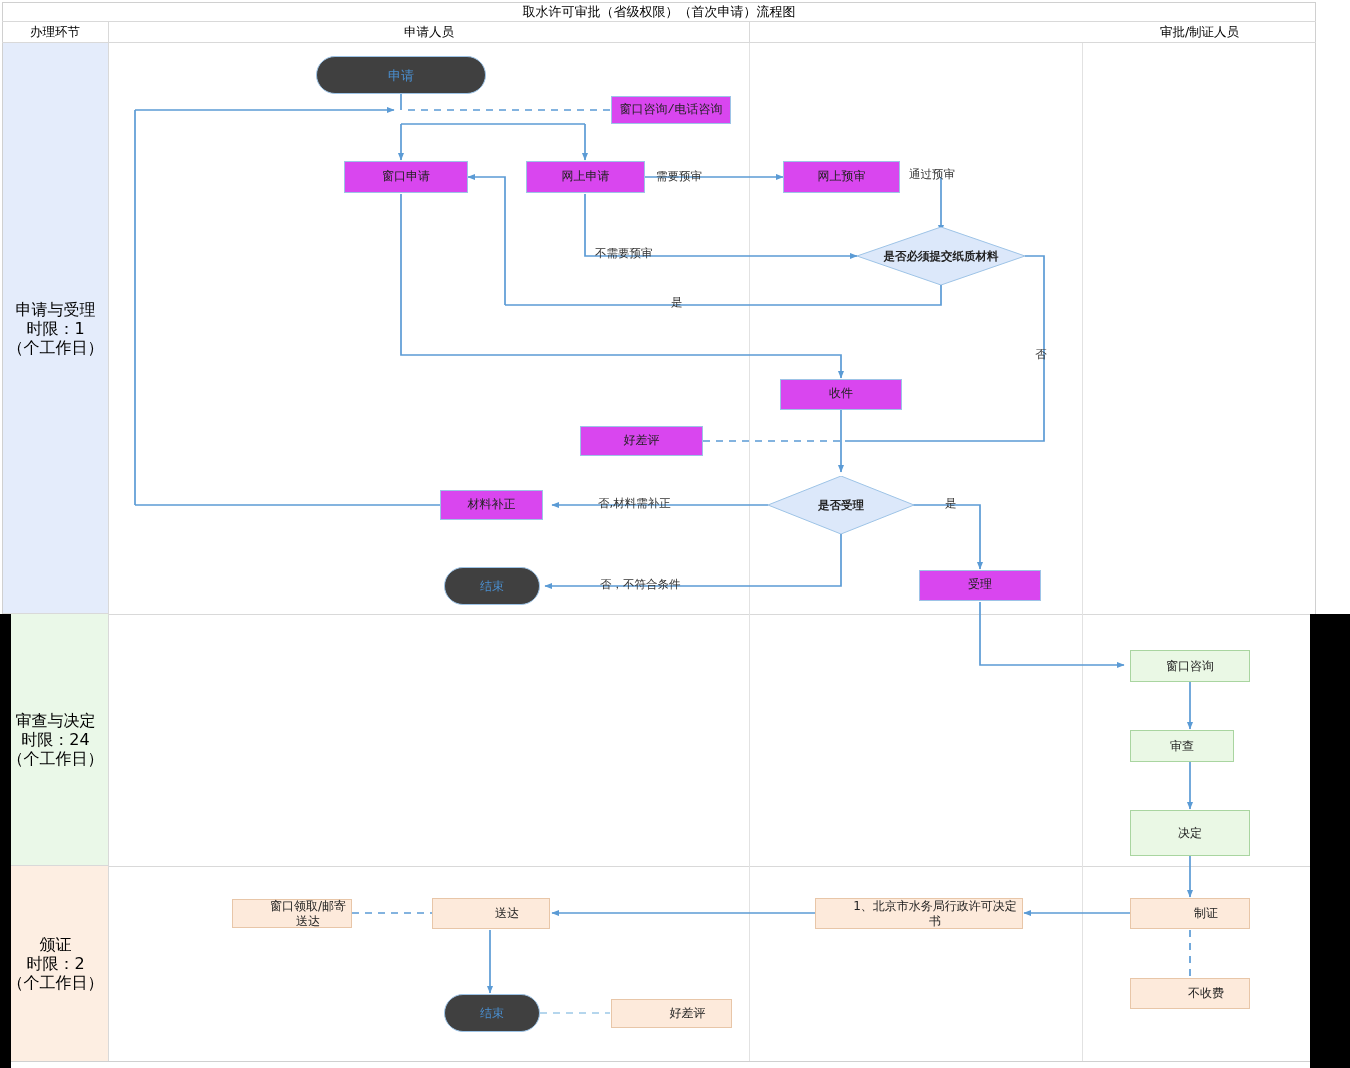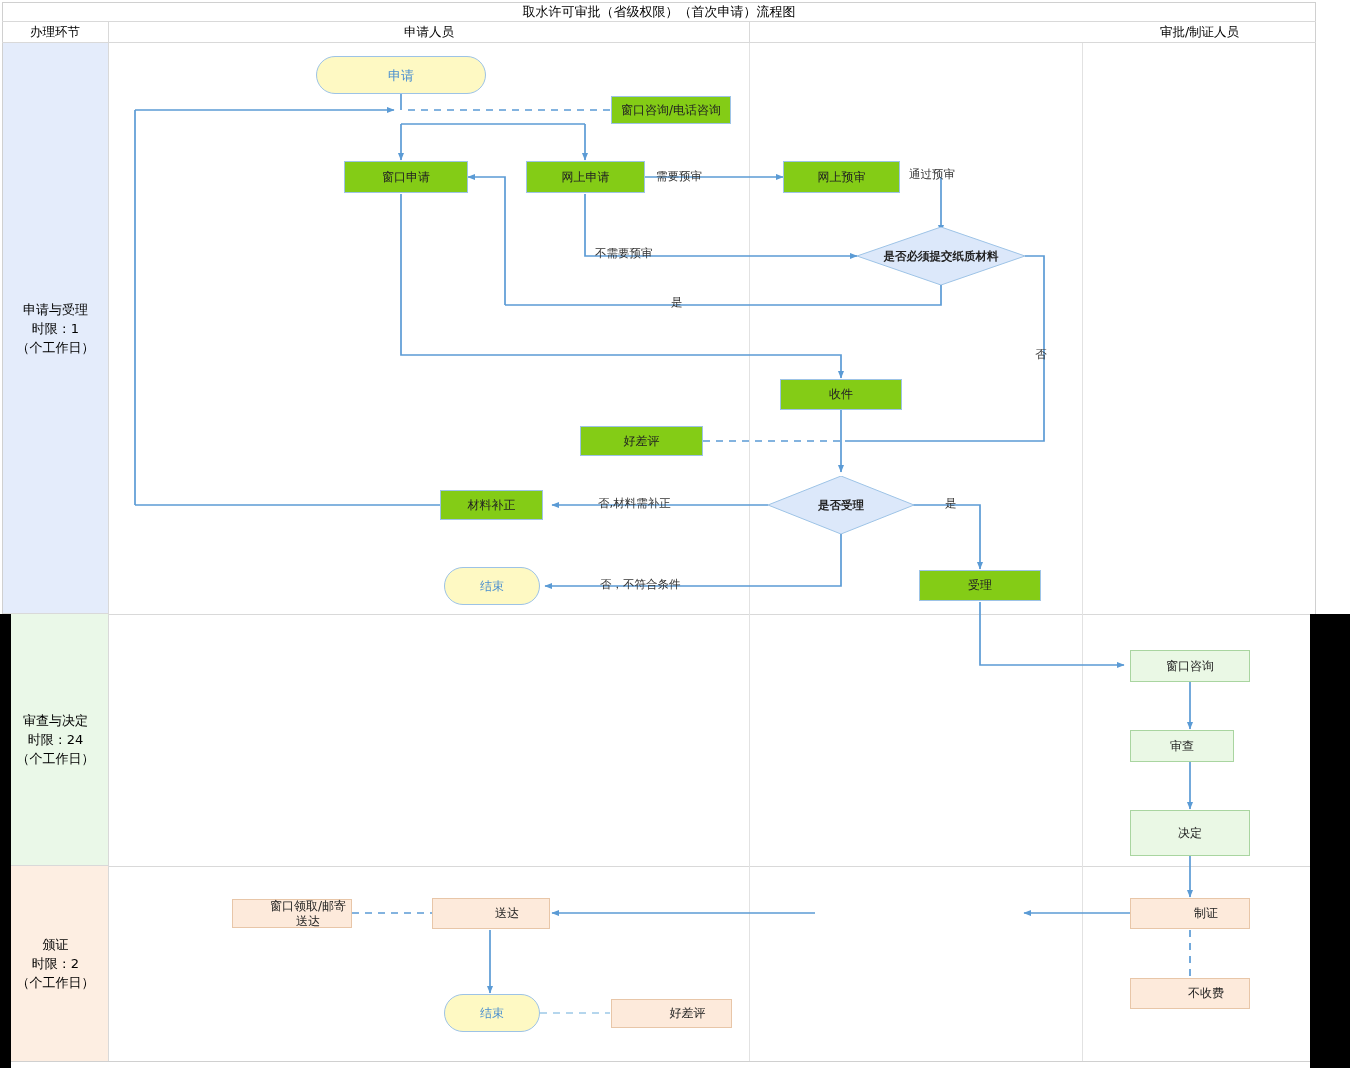--- a/index.html
+++ b/index.html
@@ -12,39 +12,39 @@
              display:flex;align-items:center;justify-content:center;}
   .title-row span{font-size:13px;color:#000;font-weight:400;}
 
   .hdr-row{position:absolute;left:2px;top:22px;width:1314px;height:21px;box-sizing:border-box;border-bottom:1px solid #d9d9d9;}
   .hdr-cell{position:absolute;top:0;height:21px;display:flex;align-items:center;justify-content:center;
             font-size:12.5px;color:#000;box-sizing:border-box;border-right:1px solid #d9d9d9;}
   .hdr-cell:last-child{border-right:none;}
 
   
   .lane{position:absolute;left:3px;box-sizing:border-box;display:flex;align-items:center;justify-content:center;
-        text-align:center;font-size:13px;line-height:19px;color:#000;border-bottom:1px solid #d9d9d9;border-right:1px solid #d9d9d9;}
+        text-align:center;font-size:16px;line-height:19px;color:#000;border-bottom:1px solid #d9d9d9;border-right:1px solid #d9d9d9;}
   .lane.l1{top:43px;width:106px;height:571px;background:#e4ecfb;}
   .lane.l2{top:614px;width:106px;height:252px;background:#eaf8e8;}
   .lane.l3{top:866px;width:106px;height:195px;background:#fdeee2;border-bottom:none;}
 
   
   .rowsep{position:absolute;left:109px;width:1207px;height:1px;background:#d9d9d9;}
   .colsep{position:absolute;top:43px;width:1px;background:#e2e2e2;}
 
   
   .glitch{position:absolute;background:#000;}
 
   
   .node{position:absolute;box-sizing:border-box;display:flex;align-items:center;justify-content:center;
         text-align:center;font-size:12px;line-height:15px;color:#222;}
-  .n-blue{background:#84cc16;border:1px solid #9dc3e6;}
+  .n-blue{background:#d946ef;border:1px solid #9dc3e6;font-family:Liberation Mono, monospace;}
   .n-green{background:#eaf8e5;border:1px solid #a9d5a0;}
   .n-peach{background:#fdeadb;border:1px solid #e8c6a8;padding-left:32px;}
-  .n-term{background:#fef9c3;border:1px solid #9dc3e6;border-radius:22px;color:#4a8fd0;}
+  .n-term{background:#404040;border:1px solid #9dc3e6;border-radius:22px;color:#4a8fd0;}
   .n-diamond{background:transparent;border:none;font-weight:bold;}
   .n-diamond .dtext{position:relative;z-index:2;font-size:11.5px;line-height:14px;color:#222;}
   .n-diamond svg{position:absolute;left:0;top:0;}
 
   
   .elabel{position:absolute;font-size:11.5px;color:#333;white-space:nowrap;background:transparent;}
   .elabel.vert{writing-mode:vertical-rl;}
 
   
   #edges{position:absolute;left:0;top:0;width:1350px;height:1068px;pointer-events:none;}
@@ -194,20 +194,21 @@
 
   <div class="node n-blue" style="left:919px;top:570px;width:122px;height:31px;">受理</div>
 
   <div class="node n-green" style="left:1130px;top:650px;width:120px;height:32px;">窗口咨询</div>
   <div class="node n-green" style="left:1130px;top:730px;width:104px;height:32px;">审查</div>
   <div class="node n-green" style="left:1130px;top:810px;width:120px;height:46px;">决定</div>
 
   <div class="node n-peach" style="left:1130px;top:898px;width:120px;height:31px;">制证</div>
   <div class="node n-peach" style="left:1130px;top:978px;width:120px;height:31px;">不收费</div>
 
+  <div class="node n-peach" style="left:815px;top:898px;width:208px;height:31px;">1、北京市水务局行政许可决定书</div>
 
   <div class="node n-peach" style="left:432px;top:898px;width:118px;height:31px;">送达</div>
 
   <div class="node n-peach" style="left:232px;top:899px;width:120px;height:29px;">窗口领取/邮寄送达</div>
 
   <div class="node n-term" style="left:444px;top:994px;width:96px;height:38px;">结束</div>
 
   <div class="node n-peach" style="left:611px;top:999px;width:121px;height:29px;">好差评</div>
 
   <div class="elabel" style="left:656px;top:169px;">需要预审</div>

